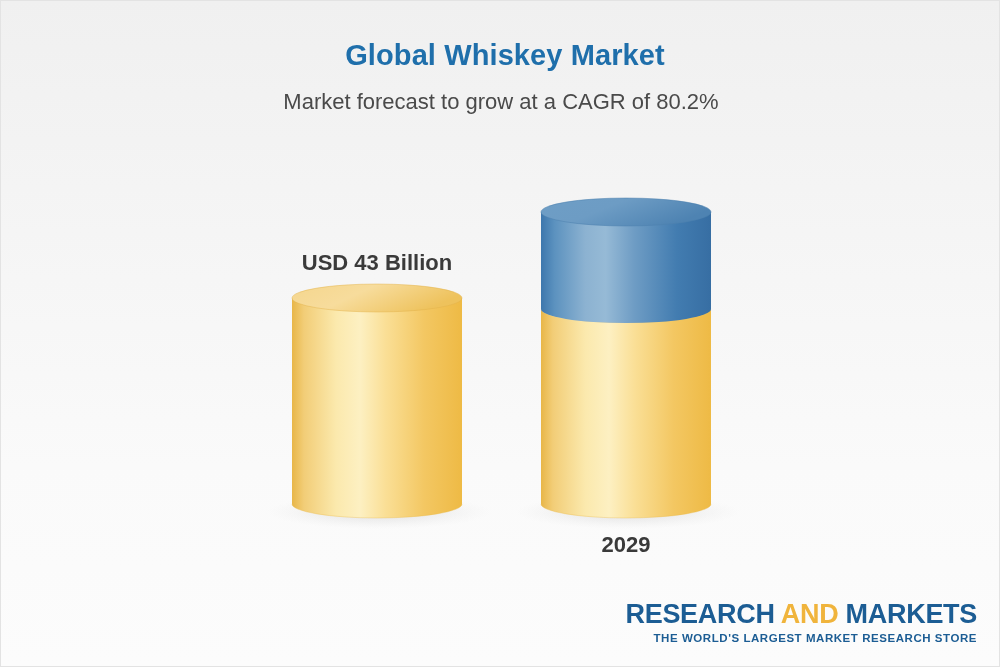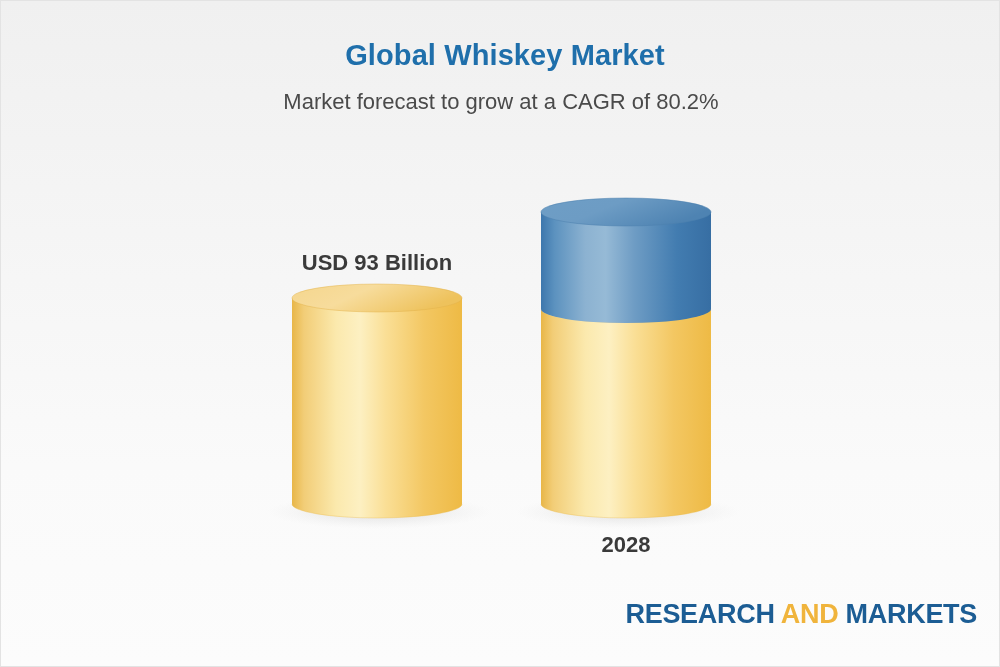--- a/index.html
+++ b/index.html
@@ -193,22 +193,23 @@
       <path d="M540,211 L540,308
                A85,14 0 0 0 710,308
                L710,211 Z" fill="url(#gradBlue)"></path>
 
       <ellipse cx="625" cy="211" rx="85" ry="14" fill="url(#gradBlueTop)" stroke="#4b80ae" stroke-opacity="0.5" stroke-width="1"></ellipse>
 
       <path d="M540,503 A85,14 0 0 0 710,503" fill="none" stroke="#eab94a" stroke-opacity="0.35" stroke-width="1"></path>
     </g>
   </svg>
 
-  <div class="value-label" id="label-2022">USD 93 Billion</div>
-
-  <div class="cat-label" id="cat-2028">2028</div>
+  <div class="value-label" id="label-2022">USD 43 Billion</div>
+
+  <div class="cat-label" id="cat-2028">2029</div>
 
 
   <div class="logo">
     <div class="logo-main"><span>RESEARCH</span><span class="logo-and"> AND </span><span>MARKETS</span></div>
+    <div class="logo-tagline">THE WORLD'S LARGEST MARKET RESEARCH STORE</div>
   </div>
 
 </div>
 
 </body></html>

